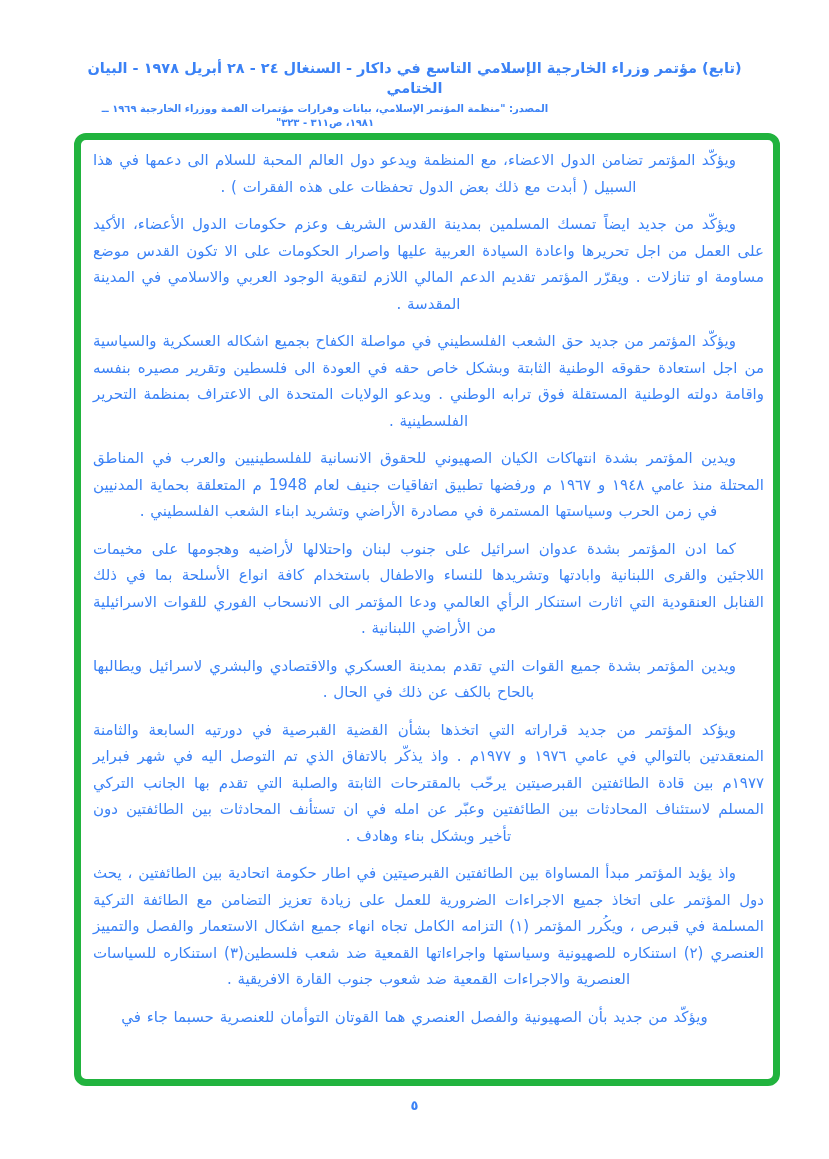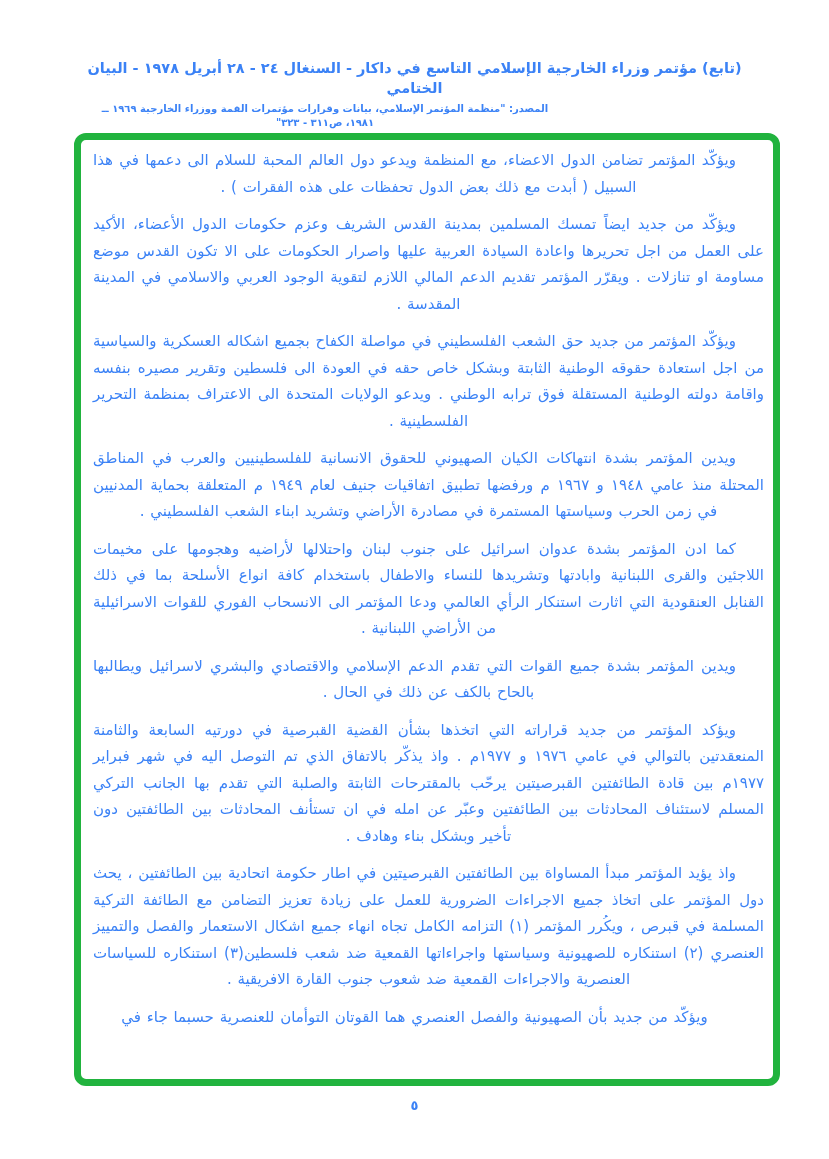--- a/index.html
+++ b/index.html
@@ -93,23 +93,23 @@
     <div class="doc-title">(تابع)  مؤتمر وزراء الخارجية الإسلامي التاسع في داكار - السنغال ٢٤ - ٢٨ أبريل ١٩٧٨ - البيان الختامي</div>
     <div class="doc-source">المصدر: "منظمة المؤتمر الإسلامي، بيانات وقرارات مؤتمرات القمة ووزراء الخارجية ١٩٦٩ ــ ١٩٨١، ص٣١١ - ٣٢٣"</div>
   </div>
 
   <div class="highlight-frame" style="border-color: rgb(33, 179, 62);">
     <div class="doc-body">
 
     <p class="para">ويؤكّد المؤتمر تضامن الدول الاعضاء، مع المنظمة ويدعو دول العالم المحبة للسلام الى دعمها في هذا السبيل ( أبدت مع ذلك بعض الدول تحفظات على هذه الفقرات ) .</p>
         <p class="para">ويؤكّد من جديد ايضاً تمسك المسلمين بمدينة القدس الشريف وعزم حكومات الدول الأعضاء، الأكيد على العمل من اجل تحريرها واعادة السيادة العربية عليها واصرار الحكومات على الا تكون القدس موضع مساومة او تنازلات .  ويقرّر المؤتمر تقديم الدعم المالي اللازم لتقوية الوجود العربي والاسلامي في المدينة المقدسة .</p>
         <p class="para">ويؤكّد المؤتمر من جديد حق الشعب الفلسطيني في مواصلة الكفاح بجميع اشكاله العسكرية والسياسية من اجل استعادة حقوقه الوطنية الثابتة وبشكل خاص حقه في العودة الى فلسطين وتقرير مصيره بنفسه واقامة دولته الوطنية المستقلة فوق ترابه الوطني .  ويدعو الولايات المتحدة الى الاعتراف بمنظمة التحرير الفلسطينية .</p>
-        <p class="para">ويدين المؤتمر بشدة انتهاكات الكيان الصهيوني للحقوق الانسانية للفلسطينيين والعرب في المناطق المحتلة منذ عامي ١٩٤٨ و ١٩٦٧ م ورفضها تطبيق اتفاقيات جنيف لعام ١٩٤٩ م المتعلقة بحماية المدنيين في زمن الحرب وسياستها المستمرة في مصادرة الأراضي وتشريد ابناء الشعب الفلسطيني .</p>
+        <p class="para">ويدين المؤتمر بشدة انتهاكات الكيان الصهيوني للحقوق الانسانية للفلسطينيين والعرب في المناطق المحتلة منذ عامي ١٩٤٨ و ١٩٦٧ م ورفضها تطبيق اتفاقيات جنيف لعام 1948 م المتعلقة بحماية المدنيين في زمن الحرب وسياستها المستمرة في مصادرة الأراضي وتشريد ابناء الشعب الفلسطيني .</p>
         <p class="para">كما ادن المؤتمر بشدة عدوان اسرائيل على جنوب لبنان واحتلالها لأراضيه وهجومها على مخيمات اللاجئين والقرى اللبنانية وابادتها وتشريدها للنساء والاطفال باستخدام كافة انواع الأسلحة بما في ذلك القنابل العنقودية التي اثارت استنكار الرأي العالمي ودعا المؤتمر الى الانسحاب الفوري للقوات الاسرائيلية من الأراضي اللبنانية .</p>
-        <p class="para">ويدين المؤتمر بشدة جميع القوات التي تقدم الدعم الإسلامي والاقتصادي والبشري لاسرائيل ويطالبها بالحاح بالكف عن ذلك في الحال .</p>
+        <p class="para">ويدين المؤتمر بشدة جميع القوات التي تقدم بمدينة العسكري والاقتصادي والبشري لاسرائيل ويطالبها بالحاح بالكف عن ذلك في الحال .</p>
         <p class="para">ويؤكد المؤتمر من جديد قراراته التي اتخذها بشأن القضية القبرصية في دورتيه السابعة والثامنة المنعقدتين بالتوالي في عامي ١٩٧٦ و ١٩٧٧م . واذ يذكّر بالاتفاق الذي تم التوصل اليه في شهر فبراير ١٩٧٧م بين قادة الطائفتين القبرصيتين يرحّب بالمقترحات الثابتة والصلبة التي تقدم بها الجانب التركي المسلم لاستئناف المحادثات بين الطائفتين وعبّر عن امله في ان تستأنف المحادثات بين الطائفتين دون تأخير وبشكل بناء وهادف .</p>
         <p class="para">واذ يؤيد المؤتمر مبدأ المساواة بين الطائفتين القبرصيتين في اطار حكومة اتحادية بين الطائفتين ، يحث دول المؤتمر على اتخاذ جميع الاجراءات الضرورية للعمل على زيادة تعزيز التضامن مع الطائفة التركية المسلمة في قبرص ، ويكُرر المؤتمر (١) التزامه الكامل تجاه انهاء جميع اشكال الاستعمار والفصل والتمييز العنصري (٢) استنكاره للصهيونية وسياستها واجراءاتها القمعية ضد شعب فلسطين(٣) استنكاره للسياسات العنصرية والاجراءات القمعية ضد شعوب جنوب القارة الافريقية .</p>
         <p class="para">ويؤكّد من جديد بأن الصهيونية والفصل العنصري هما القوتان التوأمان للعنصرية حسبما جاء في</p>
       </div>
   </div>
 
   <div class="page-number">٥</div>
 
 </div>
 

